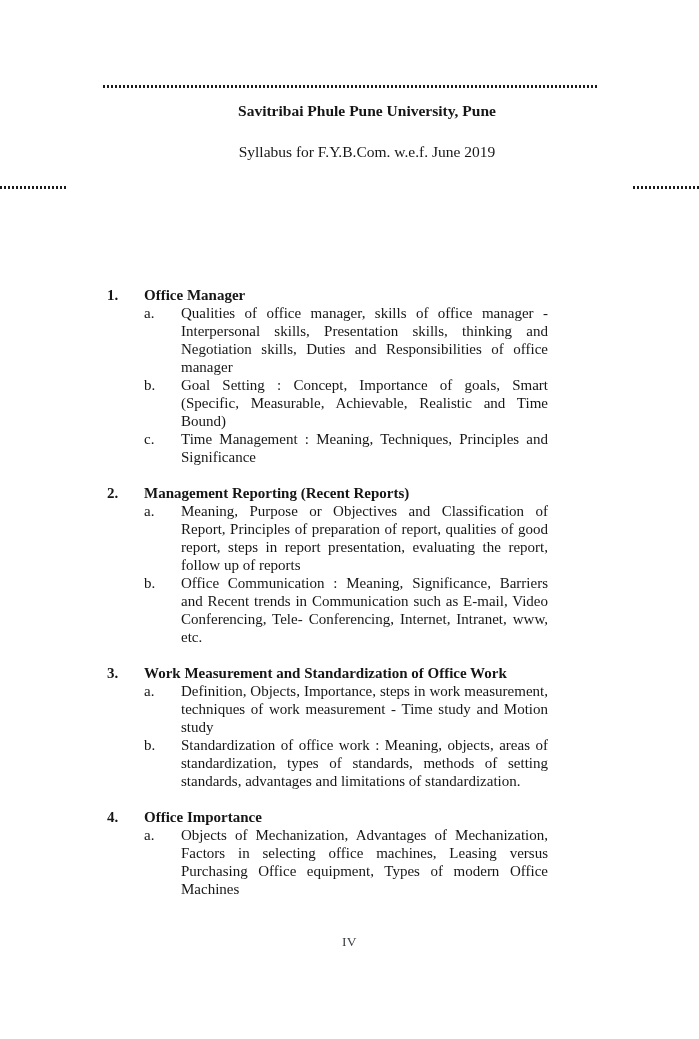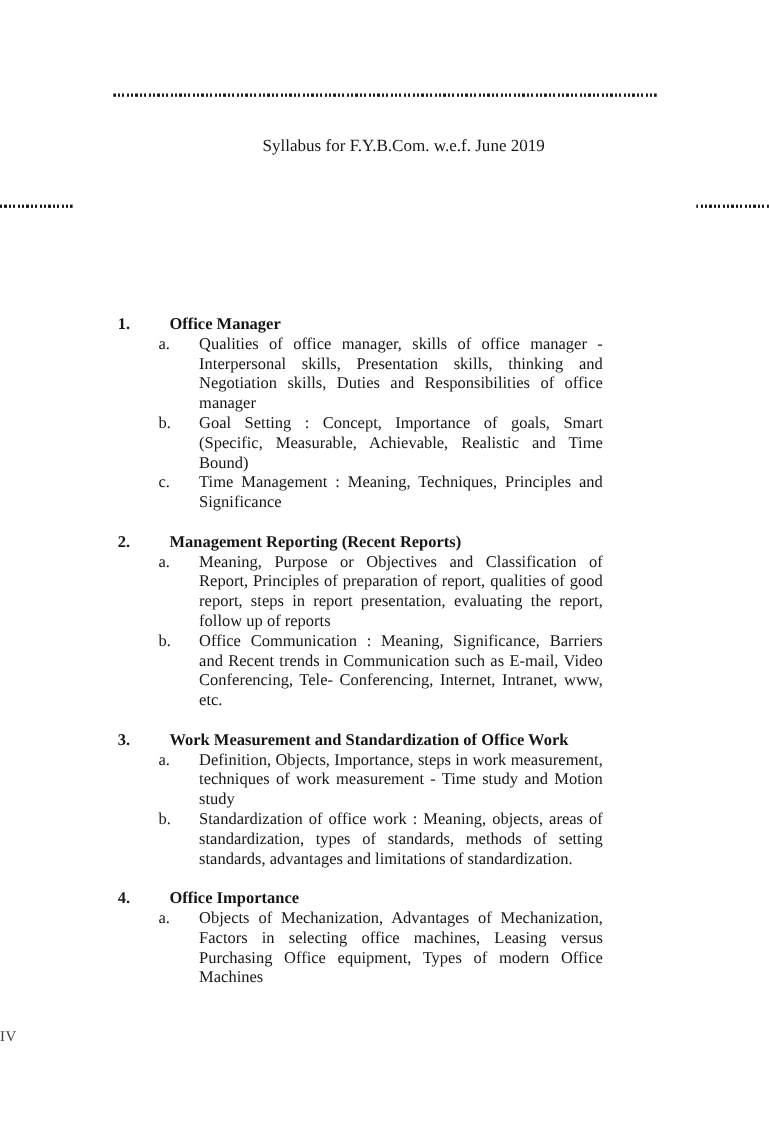--- a/index.html
+++ b/index.html
@@ -35,37 +35,38 @@
     display:flex;justify-content:space-between;
     font-weight:bold;font-size:15.5px;
   }
   .sections{
     position:absolute;left:107px;top:286px;width:441px;
     font-size:15px;line-height:18px;
   }
   .section + .section{margin-top:18px;}
   .sec-head{display:flex;font-weight:bold;}
   .sec-num{width:37px;flex-shrink:0;}
-  .sec-title{flex:1;margin-left:10px;}
+  .sec-title{flex:1;}
   .item{display:flex;margin-left:37px;}
   .item-label{width:37px;flex-shrink:0;}
   .item-text{flex:1;text-align:justify;}
   .page-number{
     position:absolute;left:0;top:934px;width:699px;
-    text-align:left;font-size:13.5px;color:#3c4147;letter-spacing:0.5px;
+    text-align:center;font-size:13.5px;color:#3c4147;letter-spacing:0.5px;
   }
 </style>
 </head>
 <body>
 
 <div class="page">
 
   <div class="dotted rule-top"></div>
 
   <div class="header-block">
+    <div class="university">Savitribai Phule Pune University, Pune</div>
     <div class="syllabus-line">Syllabus for F.Y.B.Com. w.e.f. June 2019</div>
   </div>
 
   <div class="dotted rule-banner-left"></div>
   <div class="dotted rule-banner-right"></div>
 
 
   <div class="sections">
 
     <div class="section">

